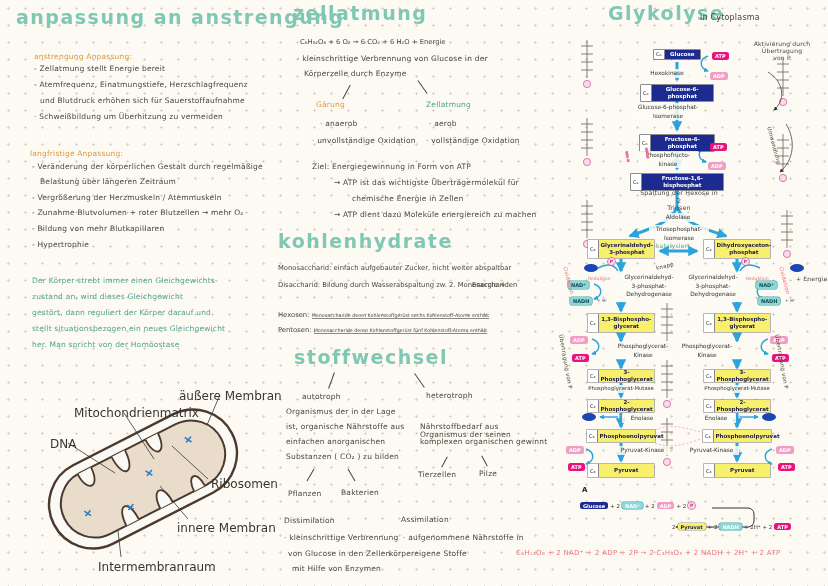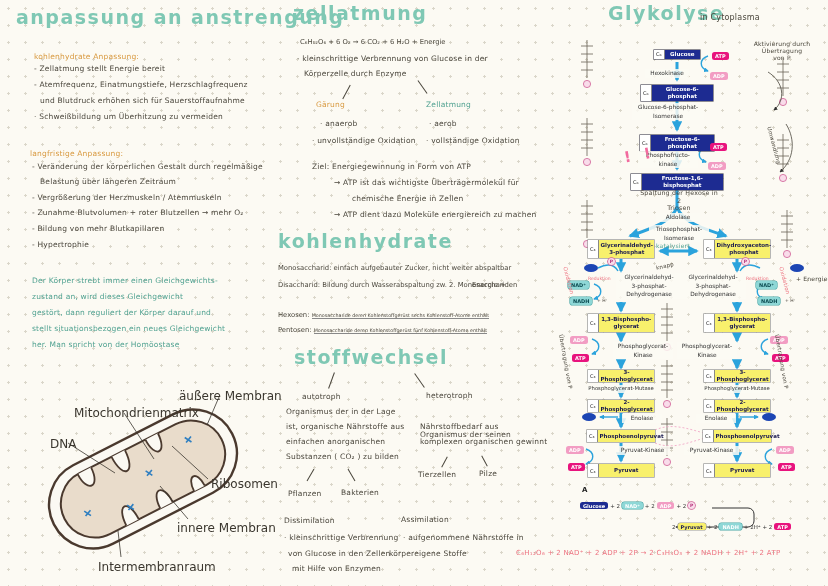--- a/index.html
+++ b/index.html
@@ -41,21 +41,21 @@
   .srow{position:absolute;display:flex;align-items:center;gap:2px;font-size:5.5px;color:#333;white-space:nowrap}
   .mlab{position:absolute;font-size:12px;color:#3a362e;white-space:nowrap}
 </style>
 </head>
 <body>
 
 <div id="page">
 
   <section style="left:6px;width:276px">
     <div class="title" style="left:10px;top:6px">anpassung an anstrengung</div>
-    <div class="abs hw orange" style="left:28px;top:52px">kohlenhydrate Anpassung:</div>
+    <div class="abs hw orange" style="left:28px;top:52px">anstrengung Anpassung:</div>
     <div class="abs hw" style="left:28px;top:64px">- Zellatmung stellt Energie bereit</div>
     <div class="abs hw" style="left:28px;top:80px">- Atemfrequenz, Einatmungstiefe, Herzschlagfrequenz</div>
     <div class="abs hw" style="left:34px;top:96px">und Blutdruck erhöhen sich für Sauerstoffaufnahme</div>
     <div class="abs hw" style="left:28px;top:112px">· Schweißbildung um Überhitzung zu vermeiden</div>
 
     <div class="abs hw orange" style="left:24px;top:149px">langfristige Anpassung:</div>
     <div class="abs hw" style="left:26px;top:162px">- Veränderung der körperlichen Gestalt durch regelmäßige</div>
     <div class="abs hw" style="left:34px;top:177px">Belastung über längeren Zeitraum</div>
     <div class="abs hw" style="left:26px;top:193px">- Vergrößerung der Herzmuskeln / Atemmuskeln</div>
     <div class="abs hw" style="left:26px;top:208px">- Zunahme Blutvolumen + roter Blutzellen → mehr O₂</div>

